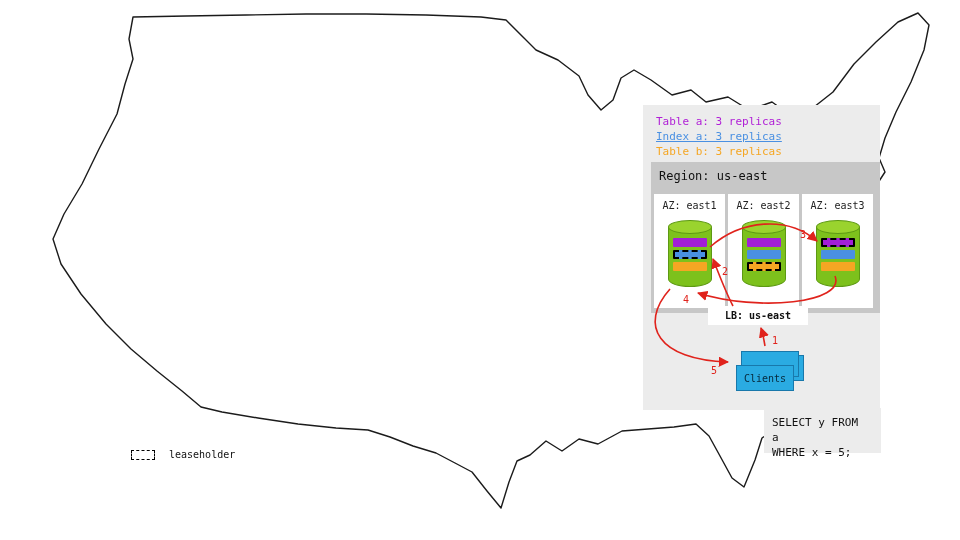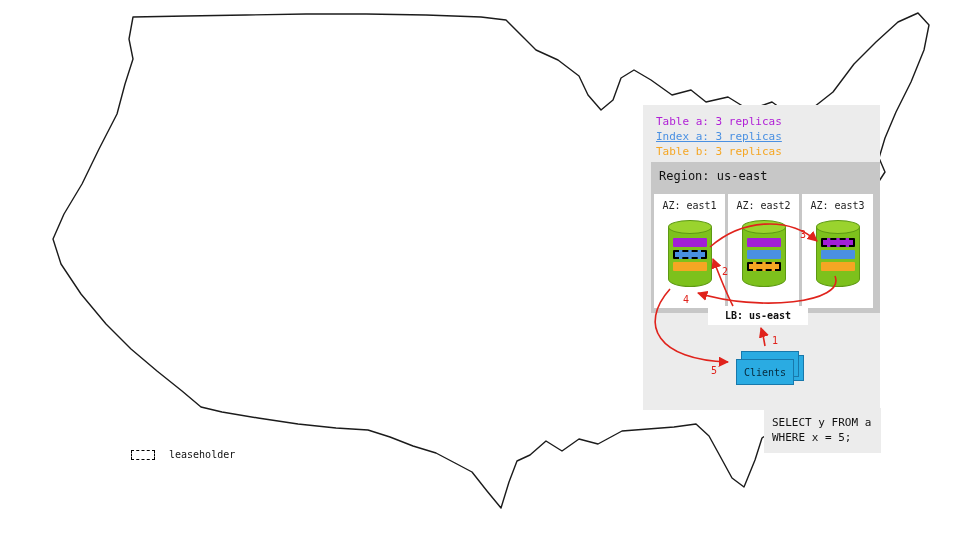--- a/index.html
+++ b/index.html
@@ -23,23 +23,23 @@
   .stripe{position:absolute;left:5px;width:34px;height:9px;z-index:3;border-radius:1px;box-sizing:border-box;}
   .s0{top:18px;} .s1{top:30px;} .s2{top:42px;}
   .c-purple{background:#a21fd6;} .c-blue{background:#4a90e2;} .c-orange{background:#f5a623;}
   .leaseholder{border:2px dashed #000;}
 
   .lb{position:absolute;left:672px;top:306px;width:100px;height:19px;background:#fff;font-size:10px;text-align:center;line-height:19px;color:#111;font-weight:bold;}
 
   .clients{position:absolute;left:700px;top:347px;width:70px;height:36px;}
   .client-layer{position:absolute;width:58px;height:26px;background:#2aabe2;border:1px solid #1878ab;box-sizing:border-box;}
   .cl3{left:10px;top:8px;} .cl2{left:5px;top:4px;}
-  .client-front{position:absolute;left:0;top:12px;width:58px;height:26px;background:#2aabe2;border:1px solid #1878ab;box-sizing:border-box;font-size:10px;display:flex;align-items:center;justify-content:center;color:#06293c;}
+  .client-front{position:absolute;left:0;top:18px;width:58px;height:26px;background:#2aabe2;border:1px solid #1878ab;box-sizing:border-box;font-size:10px;display:flex;align-items:center;justify-content:center;color:#06293c;}
 
-  .query-box{position:absolute;left:728px;top:408px;width:117px;height:45px;background:#ececec;font-size:11px;line-height:15px;color:#111;padding:7px 1px 0 8px;box-sizing:border-box;}
+  .query-box{position:absolute;left:728px;top:408px;width:117px;height:45px;background:#ececec;font-size:11px;line-height:15px;color:#111;padding:7px 16px 0 8px;box-sizing:border-box;}
 
   .lh-legend{position:absolute;left:95px;top:449px;display:flex;align-items:center;gap:14px;font-size:10px;color:#111;}
   .lh-swatch{display:inline-block;width:24px;height:10px;background:#fff;border:1.5px dashed #000;box-sizing:border-box;}
 
   svg.arrows{position:absolute;left:0;top:0;pointer-events:none;z-index:10;}
   .arrow-path{fill:none;stroke:#e0231c;stroke-width:1.6;}
   .arrow-num{fill:#e0231c;font-family:"DejaVu Sans Mono",monospace;font-size:10px;}
 </style>
 </head>
 <body>

